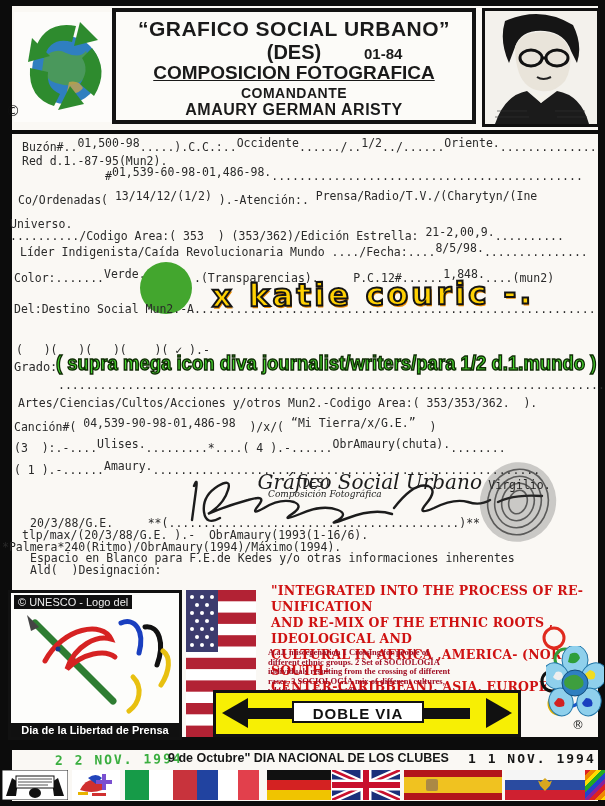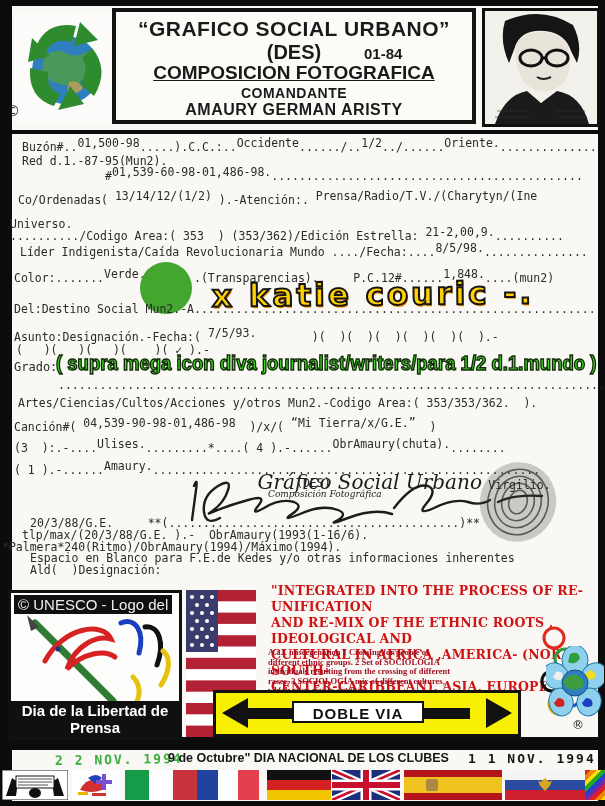--- a/index.html
+++ b/index.html
@@ -32,23 +32,23 @@
   .script{font-family:"DejaVu Serif",serif;font-style:italic;color:#1c1c1c;}
   .script-big{position:absolute;left:232px;top:446px;font-size:20px;white-space:pre;}
   .script-small{position:absolute;left:268px;top:489px;font-size:9px;color:#222;}
   .redblock{position:absolute;left:271px;top:583px;width:322px;font-family:"DejaVu Serif",serif;font-weight:bold;
             font-size:12.5px;line-height:16px;color:#cf1212;letter-spacing:.2px;}
   .smallblock{position:absolute;left:268px;top:648px;width:235px;font-family:Liberation Serif, serif;font-weight:bold;
             font-size:8.5px;line-height:9.6px;color:#a01025;}
   
   .unesco{position:absolute;left:8px;top:590px;width:174px;height:150px;border:3px solid #111;background:#fdfdfb;box-sizing:border-box;}
   .unesco-top{position:absolute;left:3px;top:2px;background:#101010;color:#eee;font-family:"Liberation Sans",sans-serif;
-              font-size:15px;padding:1px 4px;}
+              font-size:11px;padding:1px 4px;}
   .unesco-bot{position:absolute;left:0;bottom:0;width:100%;background:#101010;color:#fff;font-family:"Liberation Sans",sans-serif;
-              font-size:15px;font-weight:bold;text-align:center;padding:1px 0;}
+              font-size:11px;font-weight:bold;text-align:center;padding:1px 0;}
   
   .usflag{position:absolute;left:186px;top:590px;width:70px;height:147px;}
   
   .sign{position:absolute;left:213px;top:690px;width:308px;height:47px;background:#f7ef04;border:3px solid #111;box-sizing:border-box;}
   .sign-bar{position:absolute;left:28px;top:15px;width:226px;height:11px;background:#111;}
   .tri{position:absolute;width:0;height:0;border-top:15px solid transparent;border-bottom:15px solid transparent;top:5px;}
   .tri-l{left:6px;border-right:26px solid #111;}
   .tri-r{right:6px;border-left:26px solid #111;}
   .sign-label{position:absolute;left:76px;top:8px;width:132px;height:22px;background:#fff;border:2px solid #111;
               font-family:"Liberation Sans",sans-serif;font-weight:bold;font-size:15px;text-align:center;line-height:21px;
@@ -127,21 +127,20 @@
   <div class="tl" style="left:10px;top:218px;">Universo.</div>
   <div class="tl" style="left:10px;top:230px;"><span>........../Codigo Area:( 353  ) (353/362)/Edición Estrella: </span><span class="fill">21-2,00,9.</span><span>..........</span></div>
   <div class="tl" style="left:20px;top:246px;"><span>Líder Indigenista/Caída Revolucionaria Mundo ..../Fecha:....</span><span class="fill">8/5/98.</span><span>...............</span></div>
   <div class="tl" style="left:14px;top:272px;"><span>Color:.......</span><span class="fill">Verde.</span><span>       .(Transparencias).     P.C.12#......</span><span class="fill">1,848.</span><span>....(mun2)</span></div>
 
   <div class="abs" style="left:140px;top:262px;width:52px;height:52px;border-radius:50%;background:#43a62e;"></div>
 
   <div class="katie">x katie couric -.</div>
 
   <div class="tl" style="left:14px;top:303px;">Del:Destino Social Mun2.-A..........................................................</div>
-  <div class="tl" style="left:14px;top:331px;"><span>Asunto:Designación.-Fecha:( </span><span class="fill">7/5/93.</span><span>        )(  )(  )(  )(  )(  )(  ).-</span></div>
   <div class="tl" style="left:16px;top:344px;">(   )(   )(   )(    )( ✓ ).-</div>
 
   <div class="tl" style="left:14px;top:361px;font-size:12px;">Grado:</div>
   <div class="grado-art">( supra mega icon diva journalist/writers/para 1/2 d.1.mundo )</div>
   <div class="tl" style="left:58px;top:379px;">.......................................................................................</div>
 
   <div class="tl" style="left:18px;top:397px;">Artes/Ciencias/Cultos/Acciones y/otros Mun2.-Codigo Area:( 353/353/362.  ).</div>
   <div class="tl" style="left:14px;top:421px;"><span>Canción#( </span><span class="fill">04,539-90-98-01,486-98</span><span>  )/x/( </span><span class="fill">“Mi Tierra/x/G.E.”</span><span>  )</span></div>
   <div class="tl" style="left:14px;top:442px;"><span>(3  ):.-....</span><span class="fill">Ulises.</span><span>.........*....( 4 ).-......</span><span class="fill">ObrAmaury(chuta).</span><span>........</span></div>
   <div class="tl" style="left:14px;top:464px;"><span>( 1 ).-......</span><span class="fill">Amaury.</span><span>........................................................</span></div>

